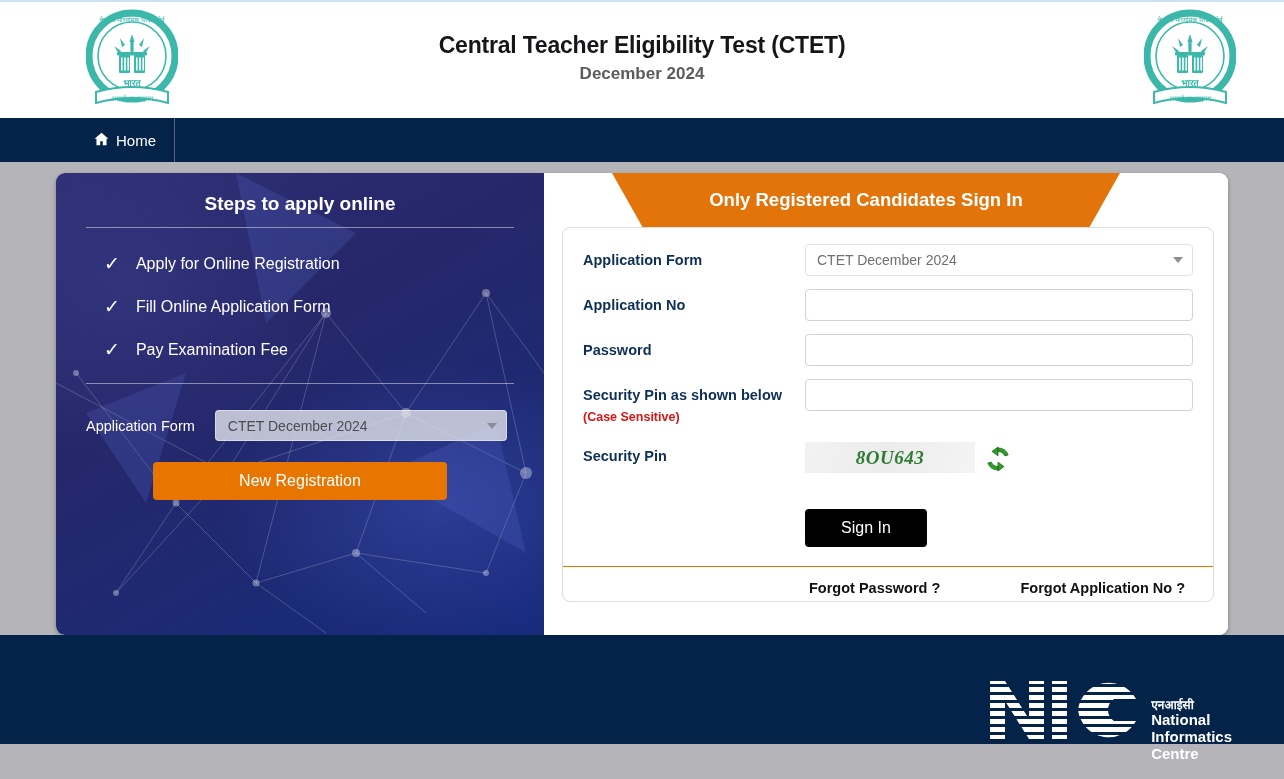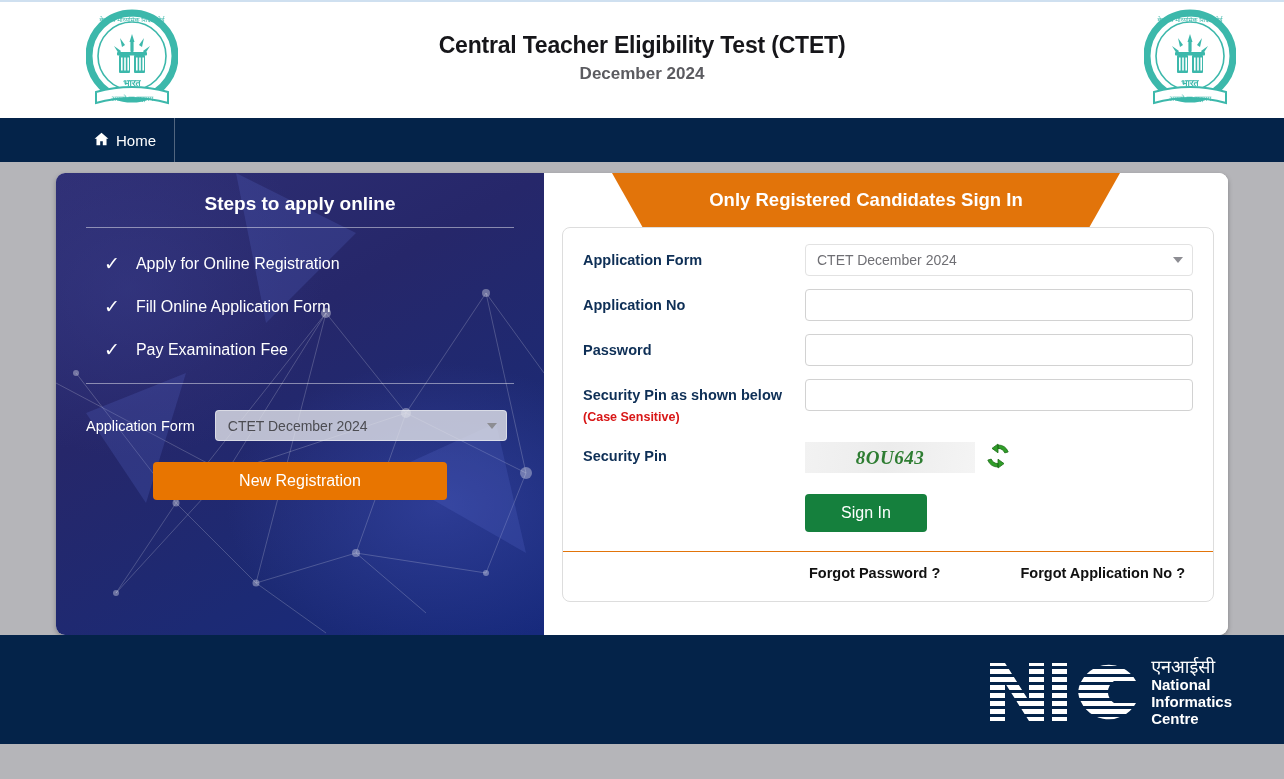--- a/index.html
+++ b/index.html
@@ -148,34 +148,34 @@
     padding: 0 10px; color: #333;
   }
   .fselect {
     width: 410px; height: 32px;
     border: 1px solid #e2e2e2; border-radius: 4px;
     background: #ffffff;
     display: flex; align-items: center; justify-content: space-between;
     padding: 0 9px 0 11px;
     color: #6f6f74; font-size: 14px; cursor: pointer;
   }
-  .captcha-row { display: flex; align-items: flex-start; gap: 8px; padding-top: 2px; }
+  .captcha-row { display: flex; align-items: flex-end; gap: 8px; padding-top: 2px; }
   .captcha-img {
     width: 170px; height: 31px;
     background: linear-gradient(100deg,#f2f2f2 0%,#ececec 48%,#f4f4f4 100%);
     display: flex; align-items: center; justify-content: center;
     color: #2e7d32; font-size: 19px; font-weight: bold;
     font-style: italic; letter-spacing: 0.5px;
     font-family: "Liberation Serif", serif;
   }
   .refresh-btn { background: none; border: none; cursor: pointer; padding: 0; line-height: 0; }
   .btn-signin {
-    margin: 8px 0 0 222px;
+    margin: 23px 0 0 222px;
     width: 122px; height: 38px;
-    background: #15803d; color: #ffffff;
+    background: #000000; color: #ffffff;
     border: none; border-radius: 4px;
     font-size: 16px; font-family: inherit; cursor: pointer;
   }
   .orange-rule { height: 1px; background: #e2740a; margin: 19px -20px 0; }
   .links-row {
     display: flex; justify-content: space-between;
     padding: 13px 8px 0 226px;
   }
   .flink {
     color: #111111; font-size: 14.5px; font-weight: bold;
@@ -186,21 +186,21 @@
   .footer {
     position: absolute; left: 0; bottom: 35px;
     width: 1284px; height: 109px;
     background: #042349;
     display: flex; align-items: center;
   }
   .disc { padding-left: 84px; color: #ffffff; font-size: 13.5px; line-height: 1.55; }
   .disc-title { font-weight: bold; }
   .nic-logo { position: absolute; right: 52px; top: 22px; display: flex; align-items: center; gap: 11px; }
   .nic-text { color: #ffffff; line-height: 1.12; }
-  .nic-hindi { font-size: 18px; font-weight: normal; }
+  .nic-hindi { font-size: 12px; font-weight: bold; margin-top: 42px; }
   .nic-en { font-size: 15px; font-weight: bold; }
 </style>
 </head>
 <body>
 
 <div class="header">
 
   <div class="logo-left">
     <svg width="92" height="105" viewBox="0 0 92 105">
       <circle cx="46" cy="48" r="43" fill="none" stroke="#3cb8ab" stroke-width="7"></circle>

